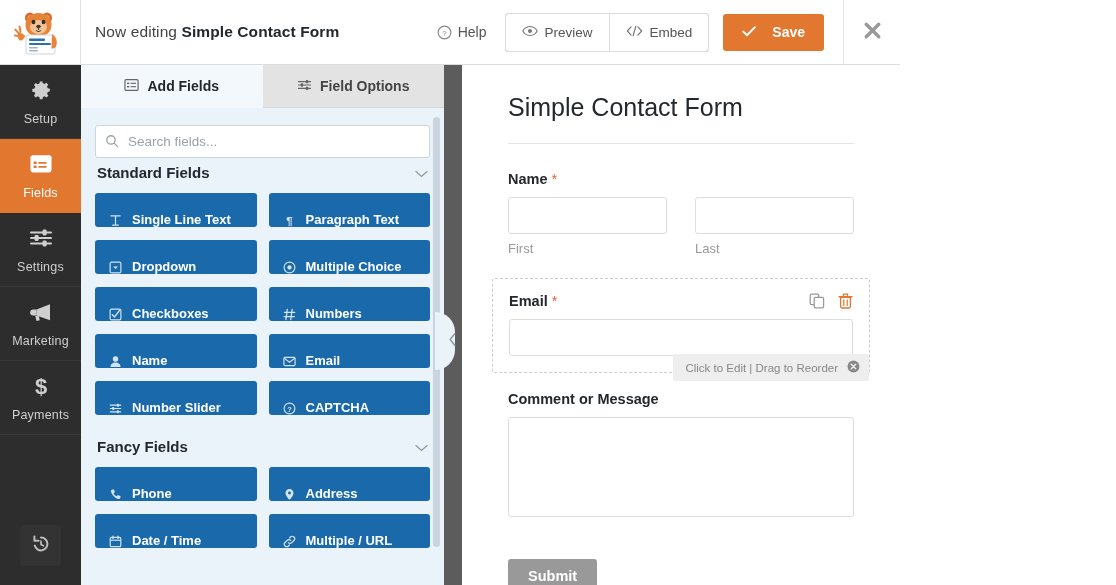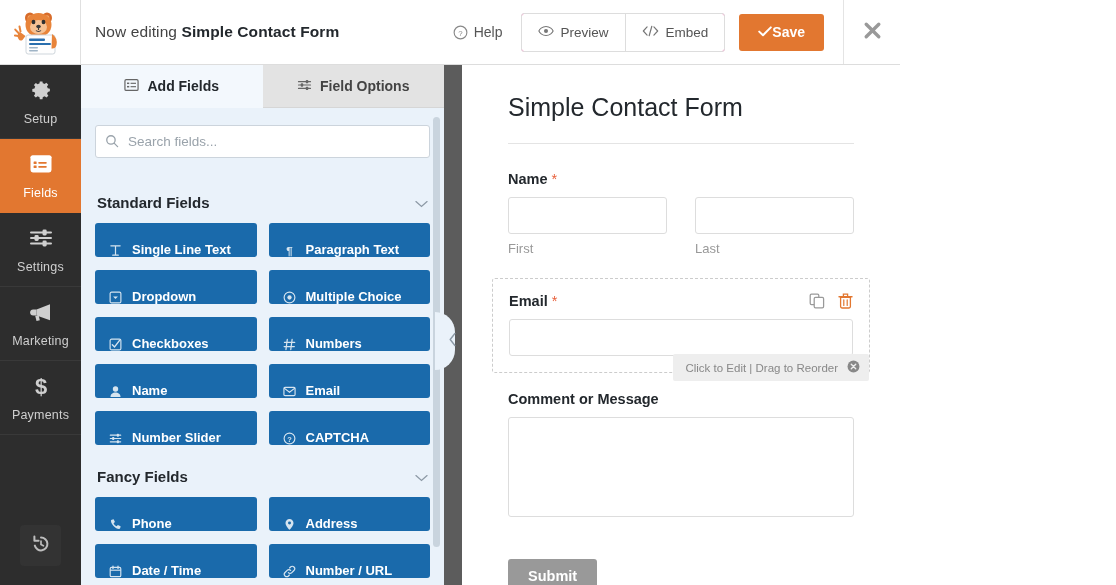--- a/index.html
+++ b/index.html
@@ -33,21 +33,21 @@
   .help-btn .ic { display:inline-flex; }
   .btn-group { display: flex; border: 1px solid #ddd; border-radius: 3px; overflow: hidden; background:#ec4899; }
   .btn-group .gbtn {
     display: flex; align-items: center; gap: 7px;
     padding: 8px 16px; font-size: 13.5px; color: #555; background: #fff;
     border: none; border-right: 1px solid #ddd; cursor: pointer; height: 37px;
     font-family: "Liberation Sans", sans-serif;
   }
   .btn-group .gbtn:last-child { border-right: none; }
   .save-btn {
-    margin-left: 14px; display: flex; align-items: center; gap: 0;
+    margin-left: 14px; display: flex; align-items: center; gap: 16px;
     background: #e27730; color: #fff; border: none; border-radius: 3px;
     padding: 0 19px; height: 37px; font-size: 14px; font-weight: bold; cursor: pointer;
     font-family: "Liberation Sans", sans-serif;
   }
   .close-wrap {
     width: 57px; flex: 0 0 57px; margin-left: 19px;
     display: flex; align-items: center; justify-content: center;
     border-left: 1px solid #e4e4e4; align-self: stretch; cursor: pointer;
   }
 
@@ -77,21 +77,21 @@
   .panel { width: 363px; flex: 0 0 363px; display: flex; flex-direction: column;
            background: #eaf2fa; position: relative; }
   .tabs { display: flex; height: 43px; flex: 0 0 43px; }
   .tab {
     flex: 1; display: flex; align-items: center; justify-content: center; gap: 8px;
     font-size: 14px; font-weight: bold; color: #444; cursor: pointer;
     background: #e3e3e3; border-bottom: 1px solid #d6d6d6;
   }
   .tab.active { background: #f3f8fd; border-bottom: 1px solid #f3f8fd; color: #23282d; }
   .panel-scroll { flex: 1; overflow: hidden; padding: 17px 14px 0 14px; position: relative; }
-  .search-wrap { position: relative; margin-bottom: 32px; }
+  .search-wrap { position: relative; margin-bottom: 2px; }
   .search-input {
     width: 100%; height: 33px; border: 1px solid #ccd4dc; border-radius: 3px;
     background: #fff; padding: 0 10px 0 32px; font-size: 13.5px; color: #333;
     font-family: "Liberation Sans", sans-serif; outline: none;
   }
   .search-input::placeholder { color: #9aa3ab; }
   .search-ic { position: absolute; left: 10px; top: 9px; }
   .sec-head {
     display: flex; align-items: center; justify-content: space-between;
     font-size: 15px; font-weight: bold; color: #23282d; padding: 4px 2px 12px;
@@ -488,21 +488,21 @@
               </span>
             <span>Date / Time</span>
           </button>
           <button class="fbtn">
             <span class="fic">
                 <svg width="13" height="13" viewBox="0 0 14 14">
                   <path d="M5.8 8.2a2.6 2.6 0 0 0 3.7 0l2.3-2.3a2.6 2.6 0 0 0-3.7-3.7l-1 1" fill="none" stroke="#fff" stroke-width="1.3" stroke-linecap="round"></path>
                   <path d="M8.2 5.8a2.6 2.6 0 0 0-3.7 0L2.2 8.1a2.6 2.6 0 0 0 3.7 3.7l1-1" fill="none" stroke="#fff" stroke-width="1.3" stroke-linecap="round"></path>
                 </svg>
               </span>
-            <span>Number / URL</span>
+            <span>Multiple / URL</span>
           </button>
         </div>
       </div>
 
       <div class="panel-sb"></div>
     </div>
 
     <div class="divider">
       <div class="collapse-handle">
         <span class="handle-notch"></span>

